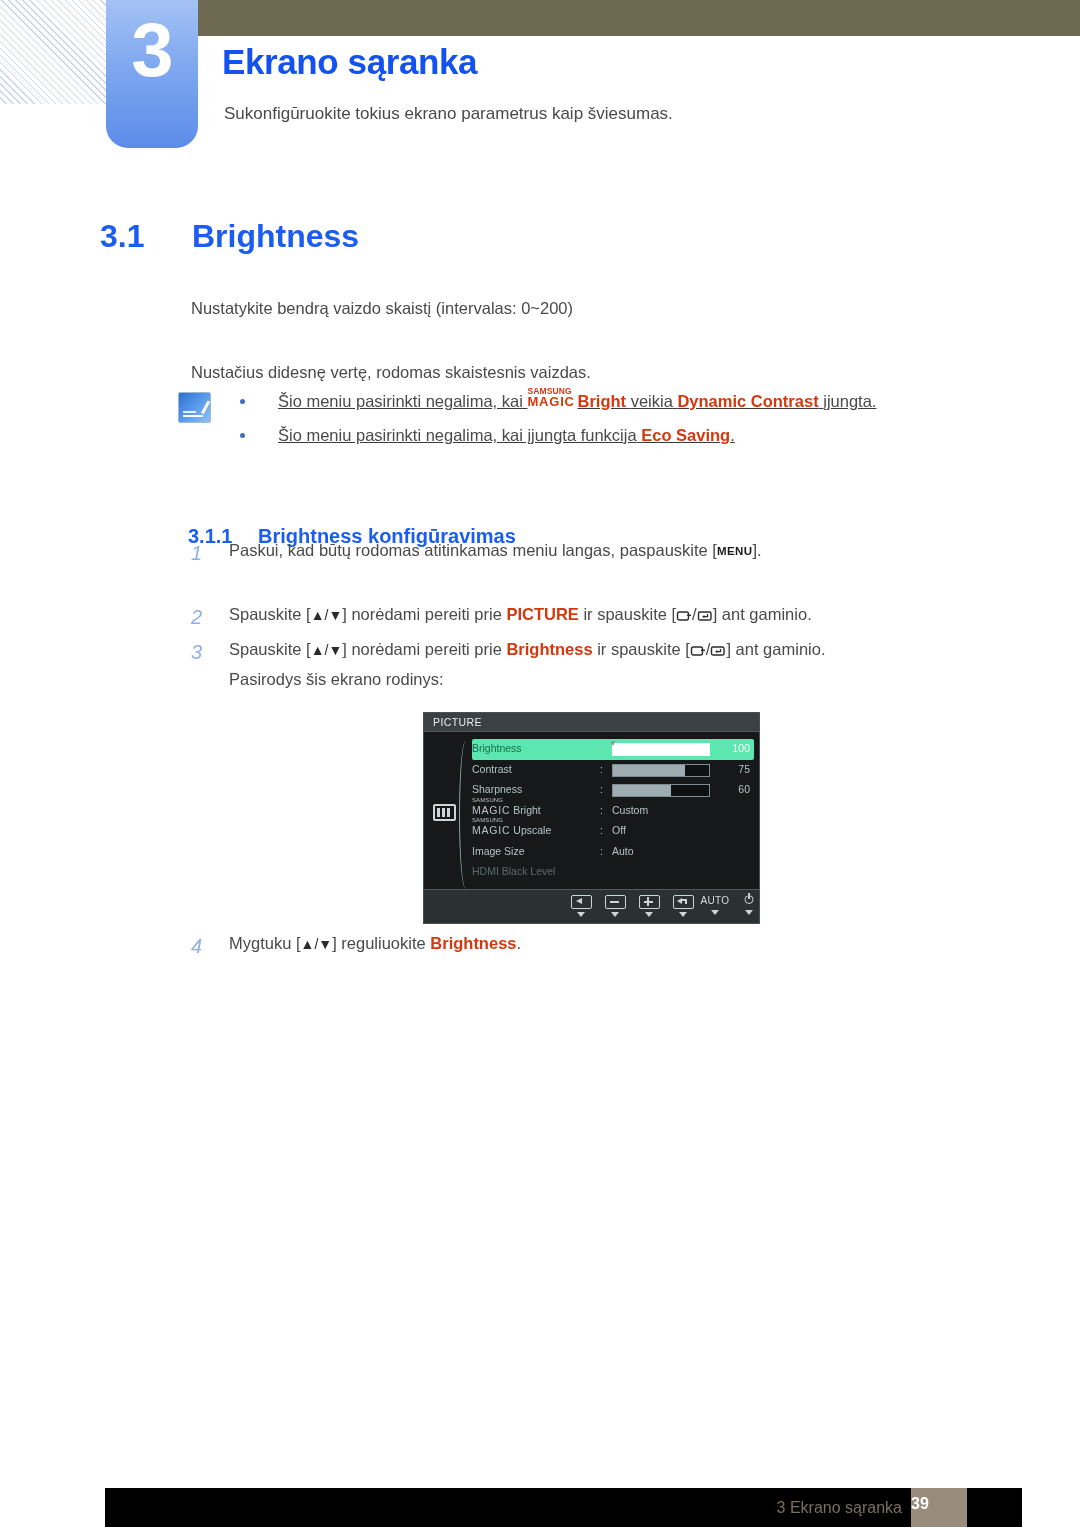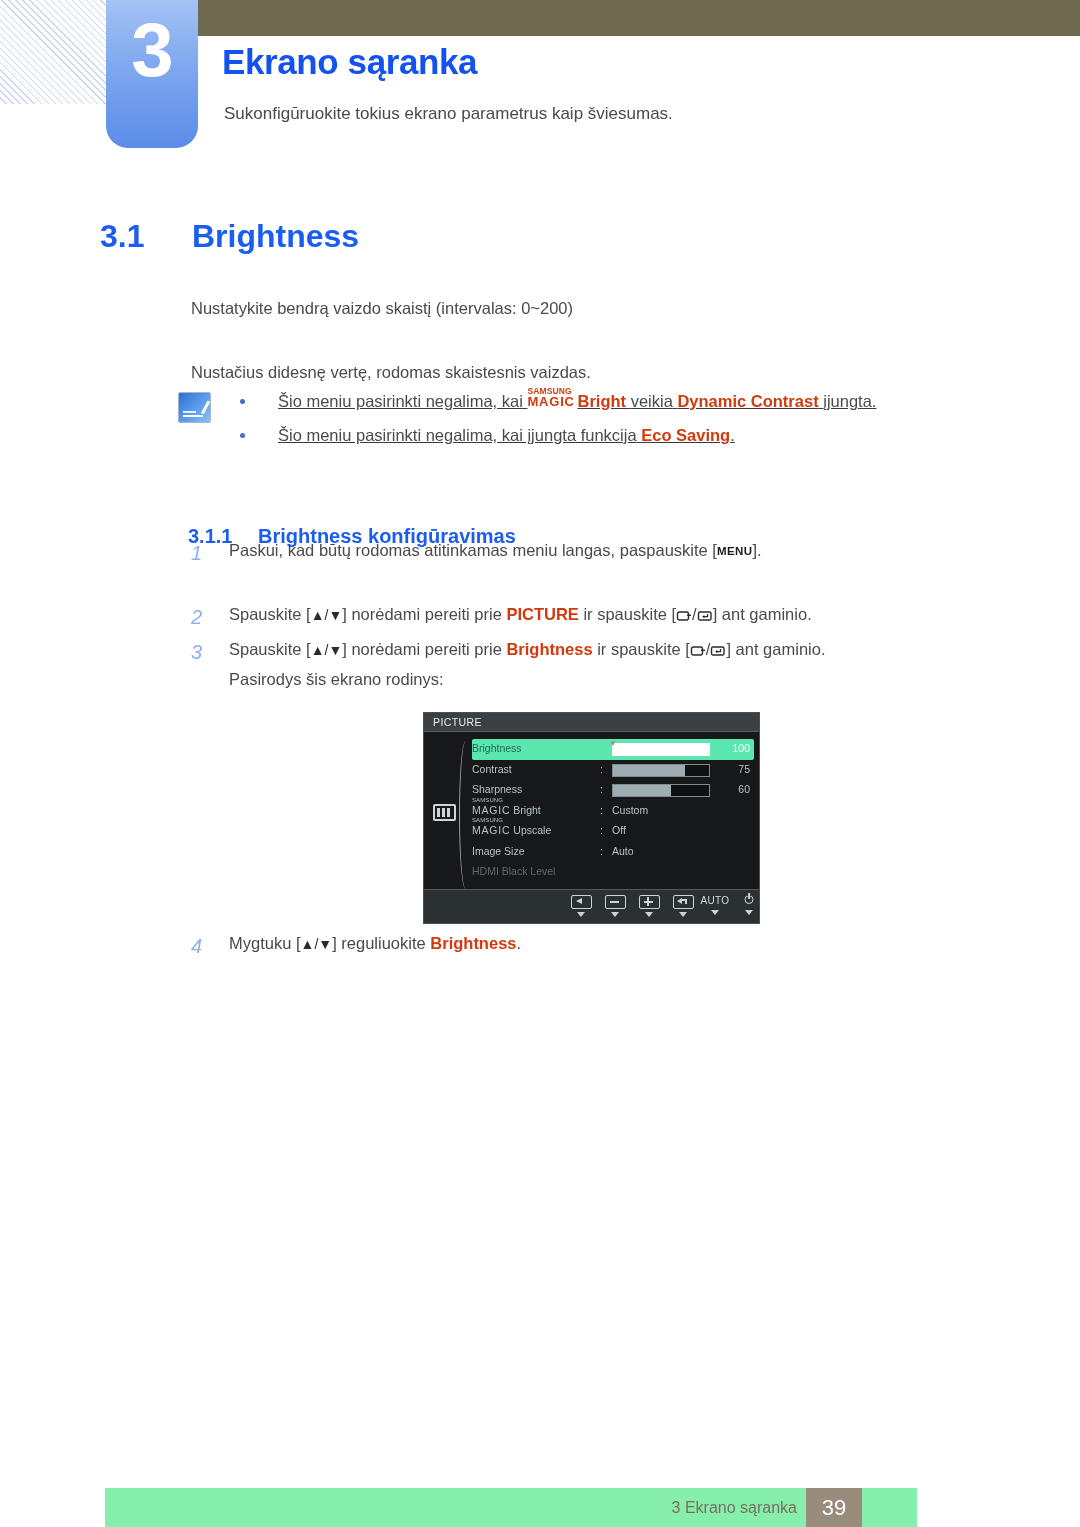--- a/index.html
+++ b/index.html
@@ -492,45 +492,45 @@
     left: 229px; top: 670px;
     font-size: 16.5px;
     color: #4a4a4a;
     white-space: nowrap;
   }
 
   
   #footer-bar {
     position: absolute;
     left: 105px; top: 1488px;
-    width: 812px;
+    width: 917px;
     height: 39px;
-    background: #86efac;
+    background: #000000;
   }
   #footer-text {
     position: absolute;
     right: 120px; top: 11px;
     font-size: 16px;
     color: #7a6f5e;
     white-space: nowrap;
   }
   #footer-page-box {
     position: absolute;
     right: 55px; top: 0;
     width: 56px;
     height: 39px;
     background: #9a8c7c;
   }
   #footer-page-num {
     position: absolute;
     left: 0; top: 7px;
     width: 56px;
-    text-align: center;
-    font-size: 22px;
-    font-weight: normal;
+    text-align: left;
+    font-size: 16px;
+    font-weight: bold;
     color: #ffffff;
   }
 </style>
 </head>
 <body>
 
 <div id="chapter-header">
   <div id="hatch-block"></div>
   <div id="olive-bar"></div>
   <div id="chapter-tab">

